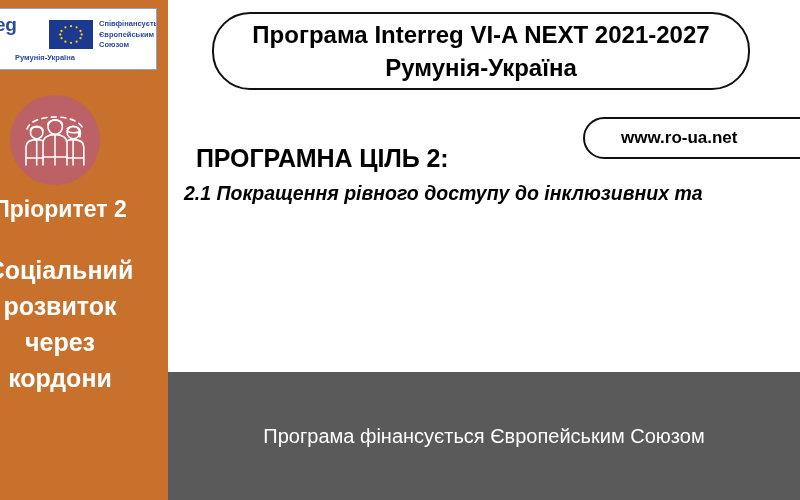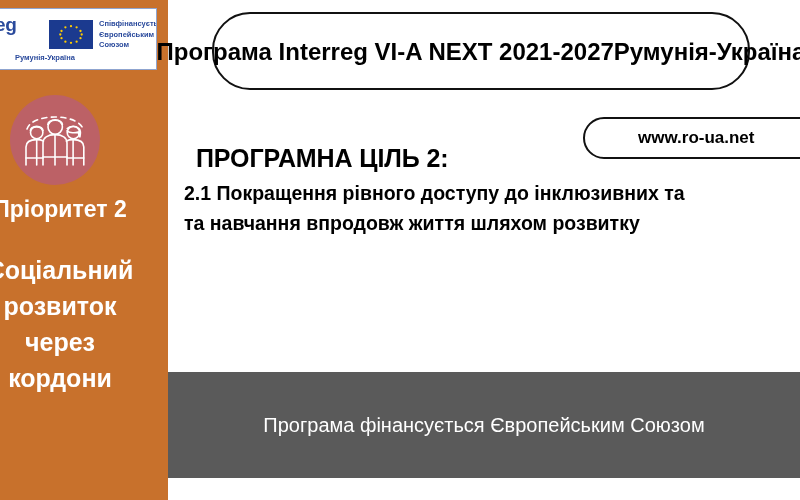--- a/index.html
+++ b/index.html
@@ -135,21 +135,21 @@
   #title-box {
     position: absolute;
     left: 212px;
     top: 12px;
     width: 538px;
     height: 78px;
     border: 2.5px solid #111111;
     border-radius: 38px;
     box-sizing: border-box;
     display: flex;
-    flex-direction: row;
+    flex-direction: column;
     align-items: center;
     justify-content: center;
     background: #ffffff;
   }
   #title-box .line {
     font-weight: bold;
     font-size: 24px;
     color: #000000;
     line-height: 33px;
     white-space: nowrap;
@@ -167,54 +167,55 @@
     box-sizing: border-box;
     display: flex;
     align-items: center;
     justify-content: flex-start;
     background: #ffffff;
   }
   #url-box .url-text {
     font-weight: bold;
     font-size: 17px;
     color: #000000;
-    padding-left: 53px;
+    padding-left: 36px;
     white-space: nowrap;
   }
 
   
   #objective-heading {
     position: absolute;
     left: 196px;
     top: 144px;
     font-weight: bold;
     font-size: 25px;
     color: #000000;
     white-space: nowrap;
     letter-spacing: -0.1px;
   }
   #objective-body {
     position: absolute;
     left: 184px;
     top: 178px;
     width: 616px;
     font-weight: bold;
+    font-style: italic;
     font-size: 19.5px;
     line-height: 30px;
     color: #000000;
   }
   #objective-body div { white-space: nowrap; }
 
   
   #footer {
     position: absolute;
     left: 168px;
     top: 372px;
     width: 632px;
-    height: 106px;
+    height: 128px;
     background: #5A5A5A;
     display: flex;
     flex-direction: column;
     align-items: center;
     justify-content: center;
   }
   #footer .line {
     color: #ffffff;
     font-size: 20px;
     line-height: 31px;
@@ -299,20 +300,19 @@
     <div class="line">Румунія-Україна</div>
   </div>
 
   <div id="url-box">
     <span class="url-text">www.ro-ua.net</span>
   </div>
 
   <div id="objective-heading">ПРОГРАМНА ЦІЛЬ 2:</div>
   <div id="objective-body">
     <div>2.1 Покращення рівного доступу до інклюзивних та</div>
-    <div>та навчання впродовж життя шляхом розвитку</div>
   </div>
 
   <div id="footer">
     <div class="line">Програма фінансується Європейським Союзом</div>
   </div>
 
 </div>
 
 </body></html>

